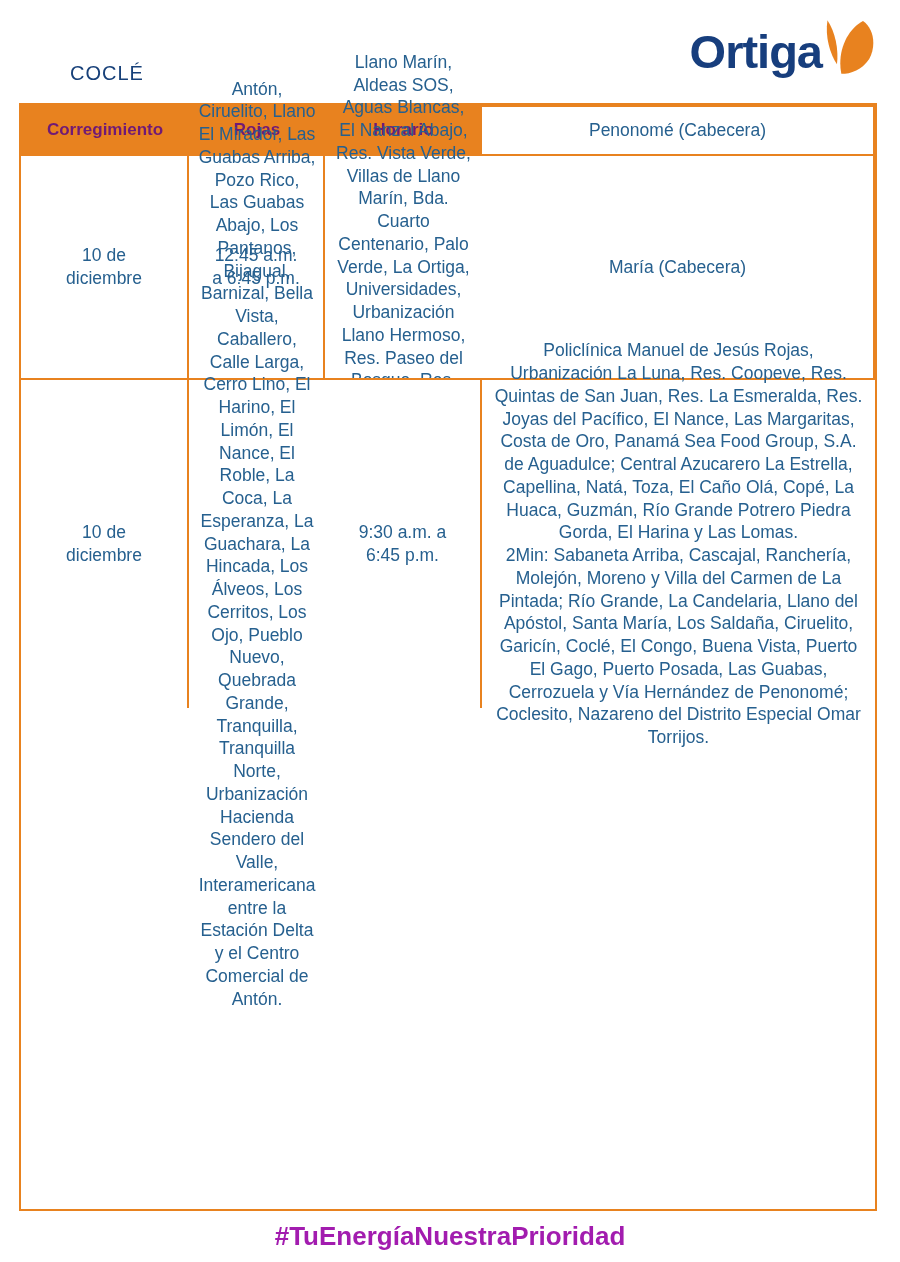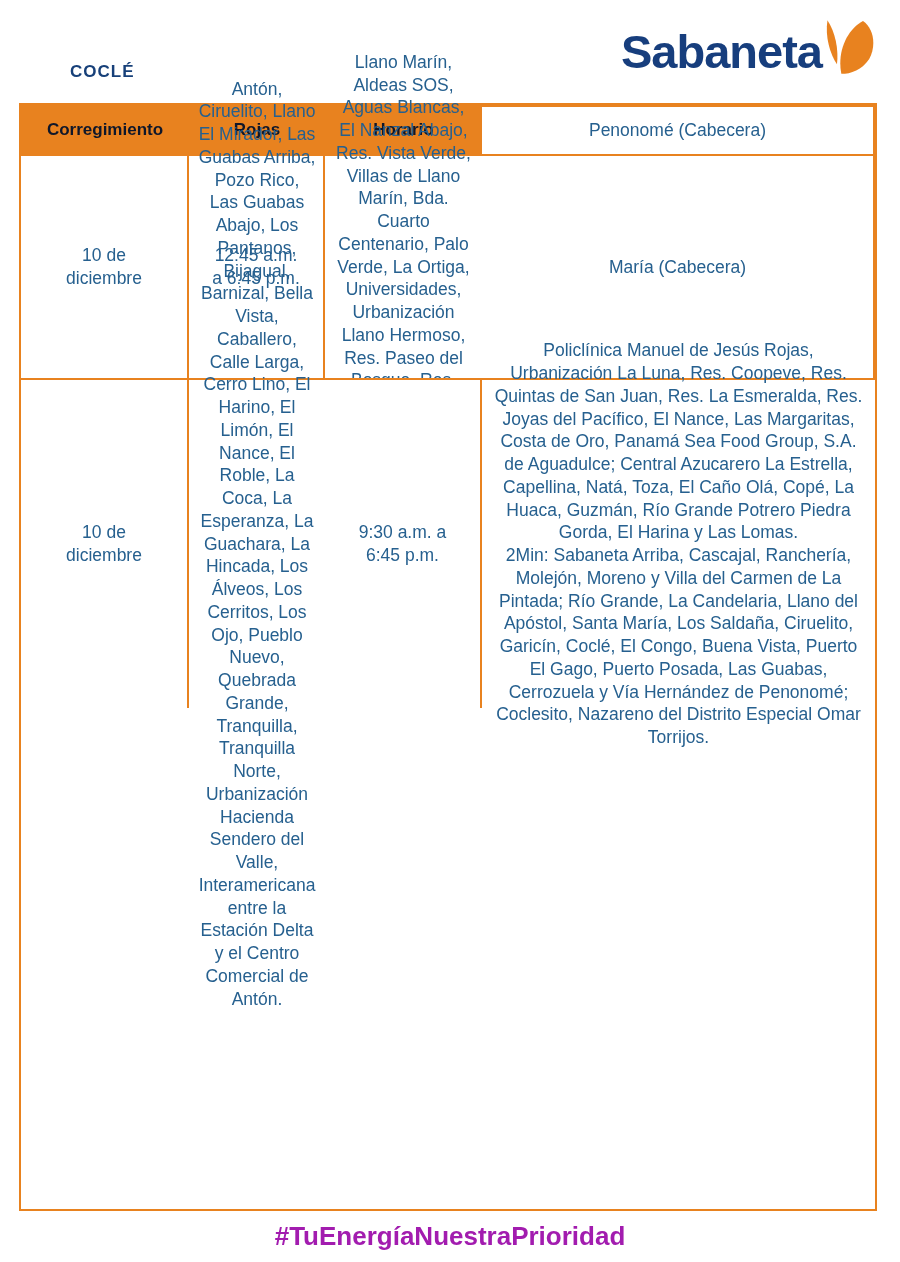--- a/index.html
+++ b/index.html
@@ -7,22 +7,22 @@
   body {
     width: 900px; height: 1262px;
     position: relative;
     font-family: "Liberation Sans", sans-serif;
     overflow: hidden;
   }
 
   .region-title {
     position: absolute;
     left: 70px; top: 62px;
-    font-size: 17px;
-    font-weight: bold;
+    font-size: 20px;
+    font-weight: normal;
     letter-spacing: 1px;
     color: #174079;
   }
 
   .logo {
     position: absolute;
     top: 18px; right: 24px;
     display: flex;
     align-items: flex-start;
   }
@@ -40,21 +40,21 @@
     position: absolute;
     left: 19px; top: 103px;
     width: 858px;
     display: grid;
     grid-template-columns: 168px 136px 157px 1fr;
     grid-template-rows: 49px 224px 330px 501px;
     border: 2px solid #E8821F;
   }
   .th {
     background: #E8821F;
-    color: #0f172a;
+    color: #701a75;
     font-weight: bold;
     font-size: 17px;
     display: flex;
     align-items: center;
     justify-content: center;
   }
   .td {
     background: #ffffff;
     color: #26608F;
     font-size: 17.5px;
@@ -79,21 +79,21 @@
     font-weight: bold;
     color: #a21caf;
   }
 </style>
 </head>
 <body>
 
 <div class="region-title">COCLÉ</div>
 
 <div class="logo">
-  <span class="logo-wordmark">Sabaneta</span>
+  <span class="logo-wordmark">Ortiga</span>
   <span class="logo-mark">
     <svg viewBox="0 0 60 64" width="52" height="58" aria-hidden="true">
       <path d="M4,1 C13,15 17,34 15,52 C7,40 1,20 4,1 Z" fill="#E8821F"></path>
       <path d="M20,63 C15,38 26,12 45,2 C57,10 61,30 52,46 C44,58 31,63 20,63 Z" fill="#E8821F"></path>
     </svg>
   </span>
 </div>
 
 <div class="outage-table">
   <div class="th">Corregimiento</div>

